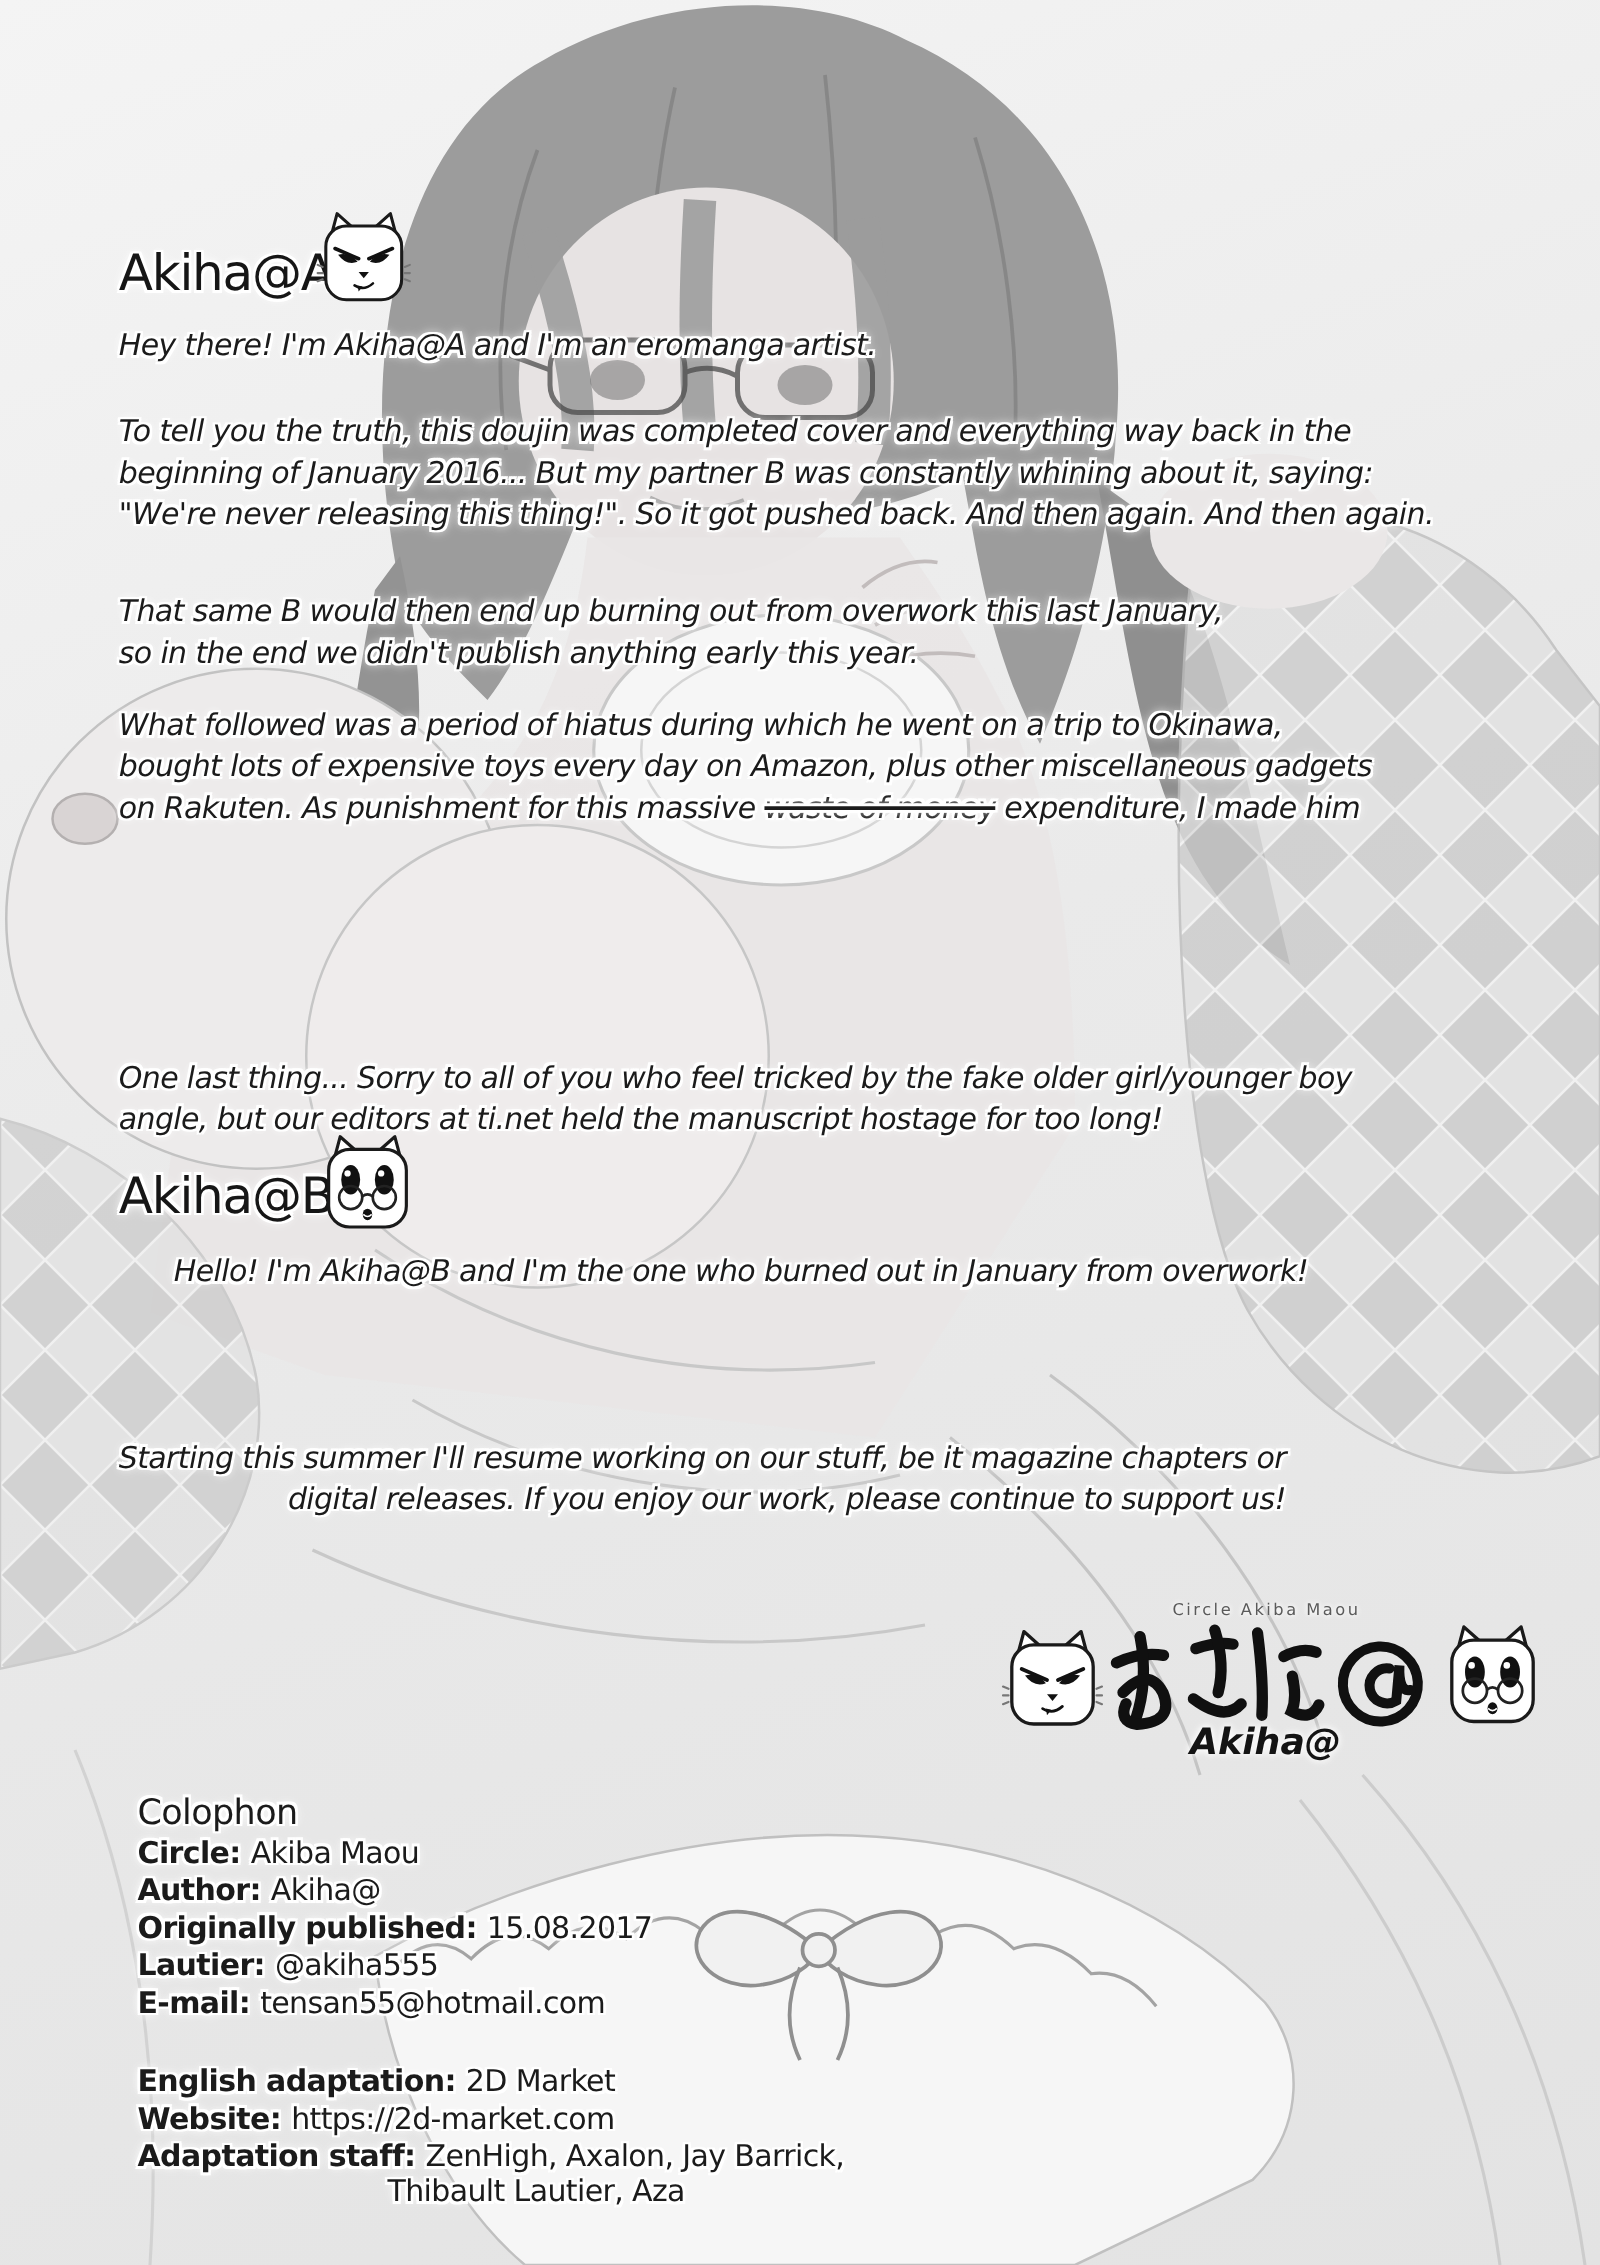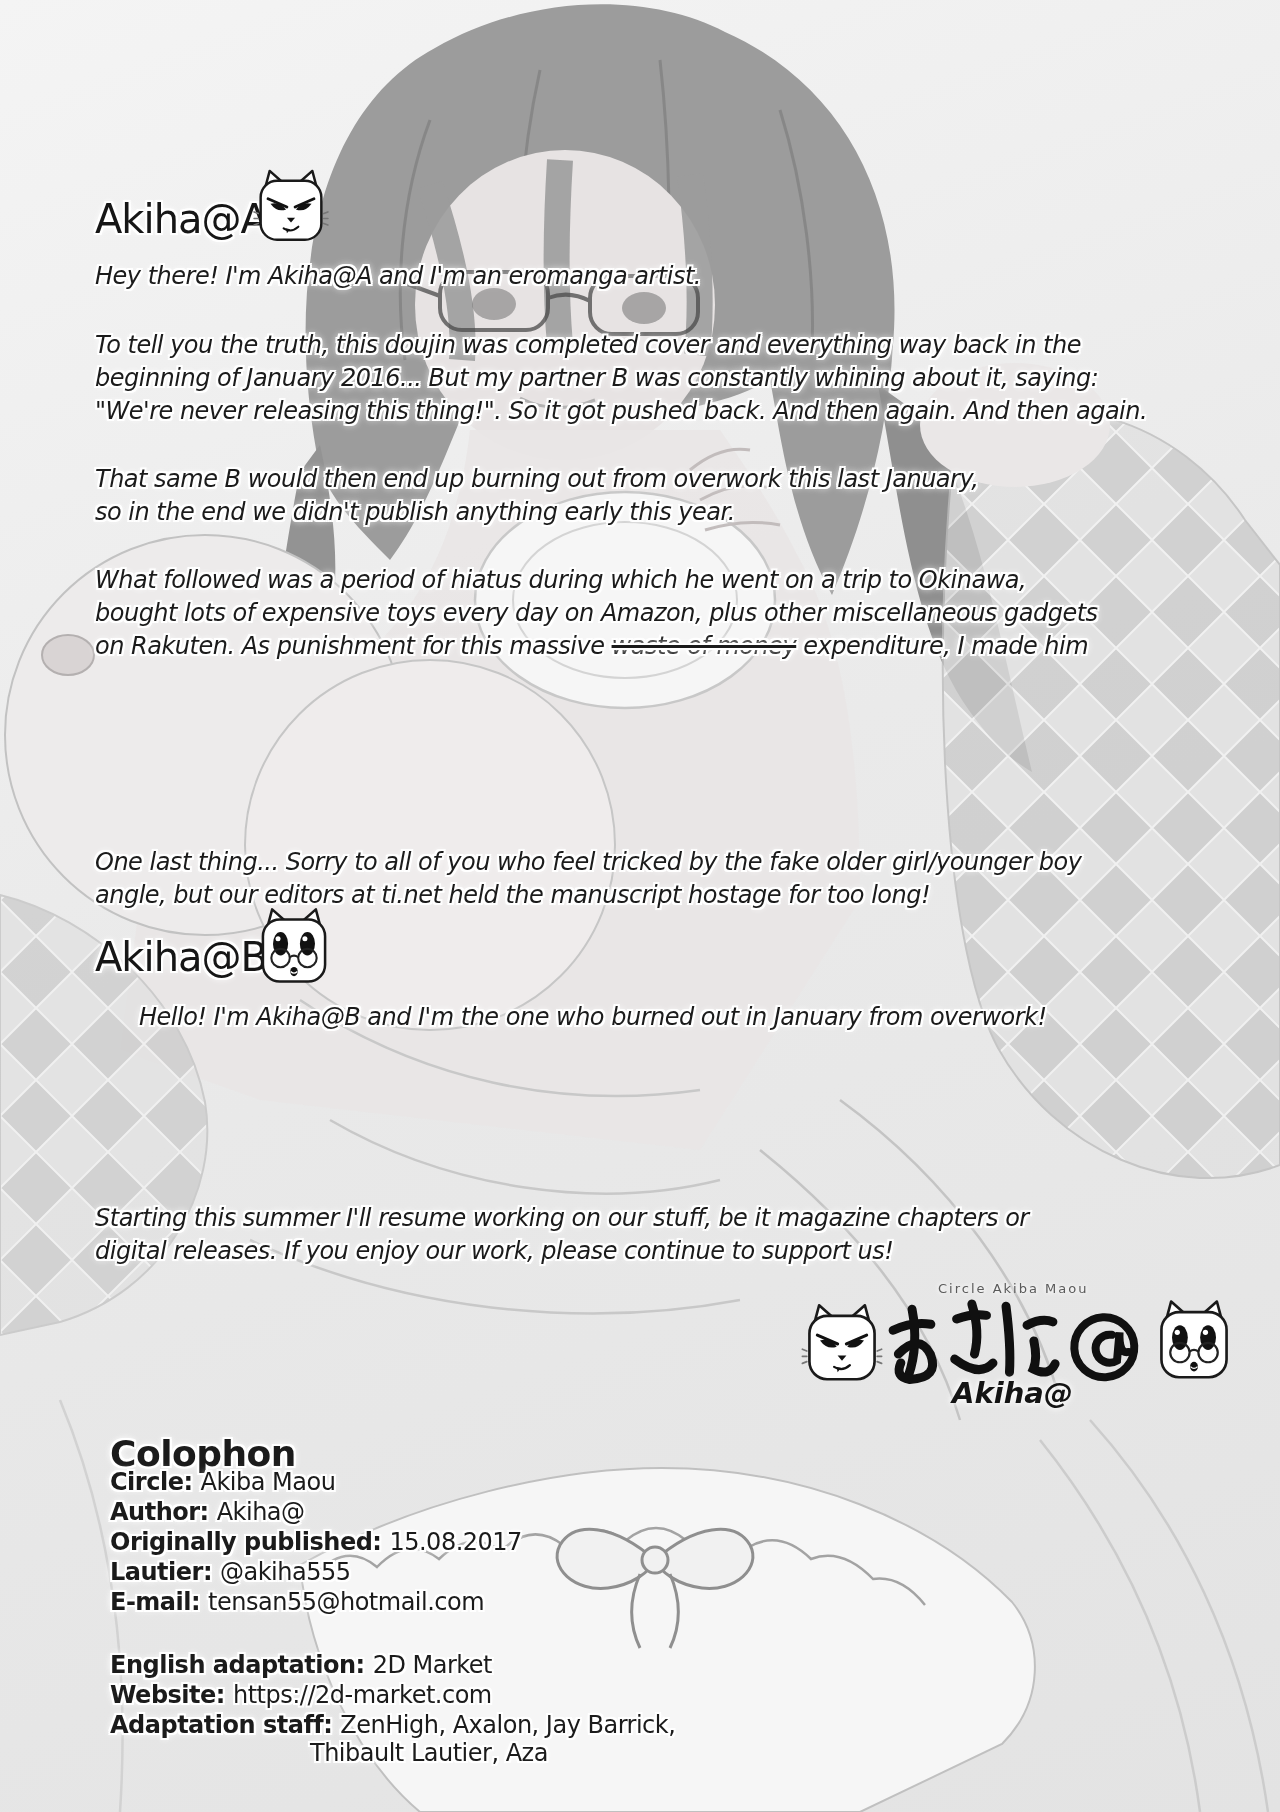--- a/index.html
+++ b/index.html
@@ -24,21 +24,21 @@
   .para .line { height:33px;font-style:italic; }
   .strike { text-decoration:line-through; text-decoration-thickness:3px; }
   .cat-icon { display:block; }
   .sig-circle-label { font-size:13px; letter-spacing:2px; color:#5a5a5a; white-space:nowrap;
     text-shadow:0 0 4px #fff,0 0 6px #fff; }
   .sig-name { font-size:29px; font-weight:bold; font-style:italic; letter-spacing:0px; color:#141414;
     white-space:nowrap; text-shadow:0 0 5px #fff,0 0 8px #fff; }
   .colophon { font-size:24px; line-height:30px; letter-spacing:-0.5px; white-space:nowrap; }
   .colophon .row { height:30px; }
   .colophon .lab { font-weight:bold; margin-right:8px; }
-  .colophon-title { font-size:36px; font-weight:bold; letter-spacing:-0.5px; white-space:nowrap; }
+  .colophon-title { font-size:28px; font-weight:normal; letter-spacing:-0.5px; white-space:nowrap; }
   .sr-only { position:absolute; width:1px; height:1px; overflow:hidden; clip:rect(0 0 0 0); }
 </style>
 </head>
 <body>
 
 <div class="page">
 
   <svg class="bg" viewBox="0 0 1280 1812" xmlns="http://www.w3.org/2000/svg" aria-hidden="true">
     <defs>
       <pattern id="argyle" width="72" height="72" patternUnits="userSpaceOnUse">
@@ -137,21 +137,21 @@
   <div class="abs para halo" style="left:95px; top:260px;">
     <div class="line">Hey there! I'm Akiha@A and I'm an eromanga artist.</div>
   </div>
 
   <div class="abs para halo" style="left:95px; top:329px;">
     <div class="line">To tell you the truth, this doujin was completed cover and everything way back in the</div>
     <div class="line">beginning of January 2016... But my partner B was constantly whining about it, saying:</div>
     <div class="line">"We're never releasing this thing!". So it got pushed back. And then again. And then again.</div>
   </div>
 
-  <div class="abs para halo" style="left:95px; top:463px;">
+  <div class="abs para halo" style="left:95px; top:473px;">
     <div class="line">That same B would then end up burning out from overwork this last January,</div>
     <div class="line">so in the end we didn't publish anything early this year.</div>
   </div>
 
   <div class="abs para halo" style="left:95px; top:564px;">
     <div class="line">What followed was a period of hiatus during which he went on a trip to Okinawa,</div>
     <div class="line">bought lots of expensive toys every day on Amazon, plus other miscellaneous gadgets</div>
     <div class="line"><span>on Rakuten. As punishment for this massive </span><span class="strike">waste of money</span><span> expenditure, I made him</span></div>
   </div>
 
@@ -164,21 +164,21 @@
   <div class="abs heading halo" style="left:95px; top:934px;">Akiha@B</div>
   <svg class="abs cat-icon" style="left:252px; top:906px;" width="84" height="84">
       <use href="#cat-glasses"></use>
     </svg>
 
   <div class="abs para halo" style="left:95px; top:1001px;margin-left:44px;">
     <div class="line">Hello! I'm Akiha@B and I'm the one who burned out in January from overwork!</div>
   </div>
 
 
-  <div class="abs para halo" style="left:95px; top:1202px;">
+  <div class="abs para halo" style="left:95px; top:1150px;text-align:right;">
     <div class="line">Starting this summer I'll resume working on our stuff, be it magazine chapters or</div>
     <div class="line">digital releases. If you enjoy our work, please continue to support us!</div>
   </div>
 
   <div class="abs sig-circle-label" style="left:938px; top:1281px;">Circle Akiba Maou</div>
 
   <svg class="abs" style="left:798px; top:1300px;" width="88" height="88">
       <use href="#cat-angry"></use>
     </svg>
 

